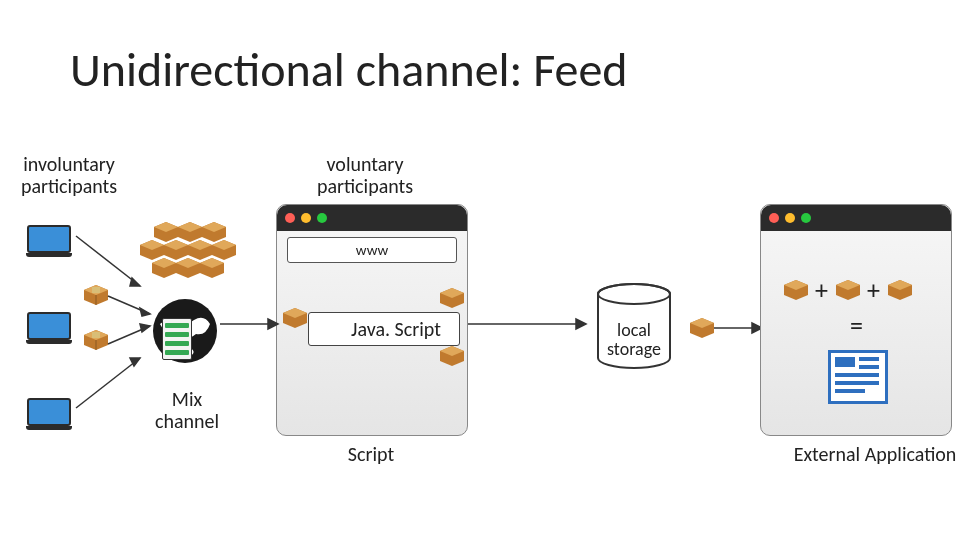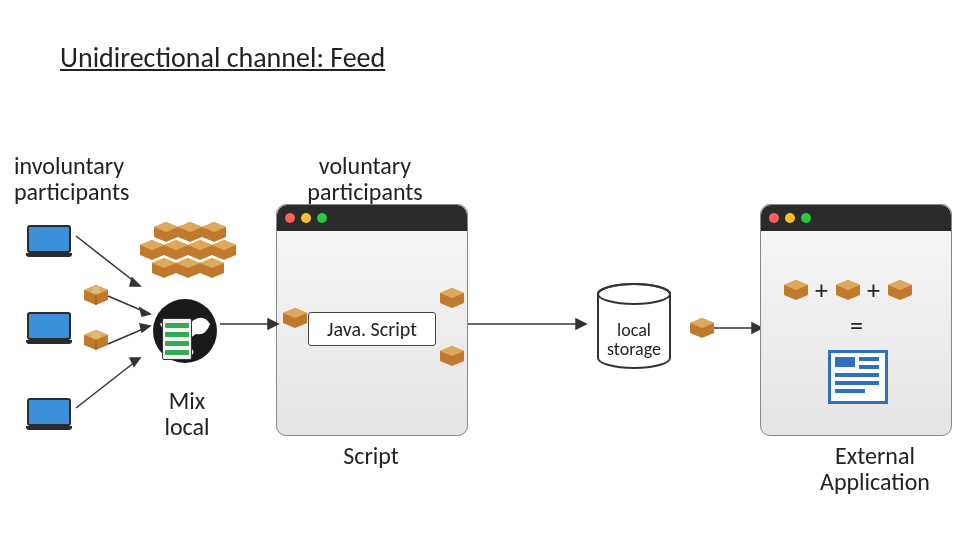--- a/index.html
+++ b/index.html
@@ -7,30 +7,29 @@
     padding: 0;
     width: 960px;
     height: 540px;
     font-family: "Calibri", "Segoe UI", Arial, sans-serif;
     color: #222;
     background: #fff;
     position: relative;
   }
   .title {
     position: absolute;
-    left: 60px;
+    left: 70px;
     top: 40px;
-    font-size: 28px;
+    font-size: 48px;
     font-weight: 300;
-    text-decoration: underline;
   }
   .label {
     position: absolute;
     text-align: center;
-    font-size: 24px;
+    font-size: 20px;
     line-height: 1.1;
   }
 
   
   .window {
     position: absolute;
     border-radius: 10px;
     background: linear-gradient(#f7f7f7, #e5e5e5);
     border: 1px solid #888;
   }
@@ -60,20 +59,21 @@
   }
   .jsbox {
     position: absolute;
     border: 1.5px solid #444;
     border-radius: 3px;
     background: #fff;
     display: flex;
     align-items: center;
     justify-content: center;
     font-size: 20px;
+    padding-left: 24px;
   }
 
   
   .laptop {
     position: absolute;
     width: 46px;
     height: 30px;
   }
   .laptop .screen {
     width: 40px;
@@ -292,28 +292,29 @@
     <path d="M18 48 Q28 42 38 50 Q48 56 40 60 Q28 62 18 48 Z" fill="#fff"></path>
   </svg>
 </div>
 <div class="serverlist" style="left:162px; top:318px;">
   <div></div>
     <div></div>
     <div></div>
     <div></div>
 </div>
 <div class="label" style="left:142px; top:388px; width:90px; white-space:pre-line;">Mix
-local</div>
+channel</div>
 
 <div class="window" style="left:276px; top:204px; width:190px; height:230px;">
   <div class="titlebar">
     <div class="dot r"></div>
     <div class="dot y"></div>
     <div class="dot g"></div>
   </div>
+  <div class="addrbar">www</div>
 </div>
 <div class="jsbox" style="left:308px; top:312px; width:126px; height:32px;">Java. Script</div>
 <div class="label" style="left:306px; top:443px; width:130px;">Script</div>
 
 <div class="pkg" style="left:283px; top:308px;">
   <svg width="24" height="20" viewBox="0 0 24 20">
       <polygon points="0,5 12,0 24,5 24,15 12,20 0,15" fill="#c07a2e"></polygon>
       <polygon points="0,5 12,10 24,5 12,0" fill="#e0a85a"></polygon>
     </svg>
 </div>

